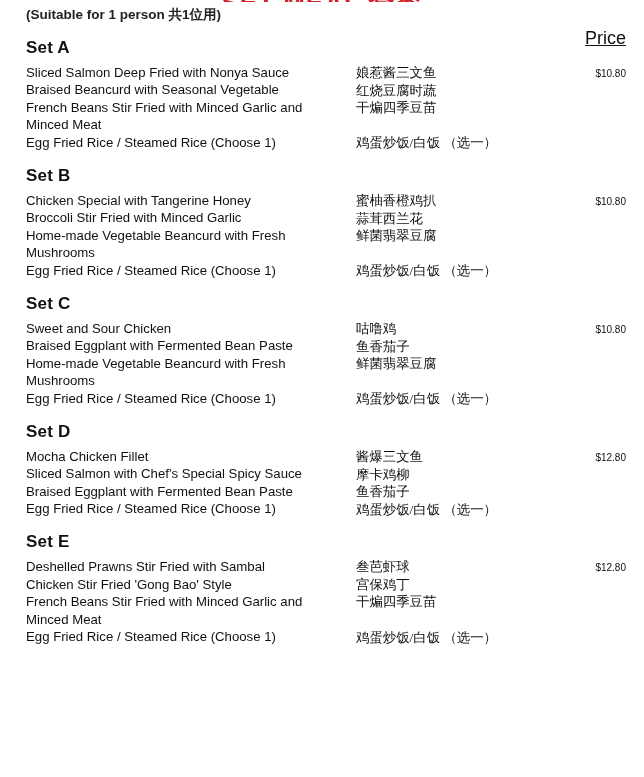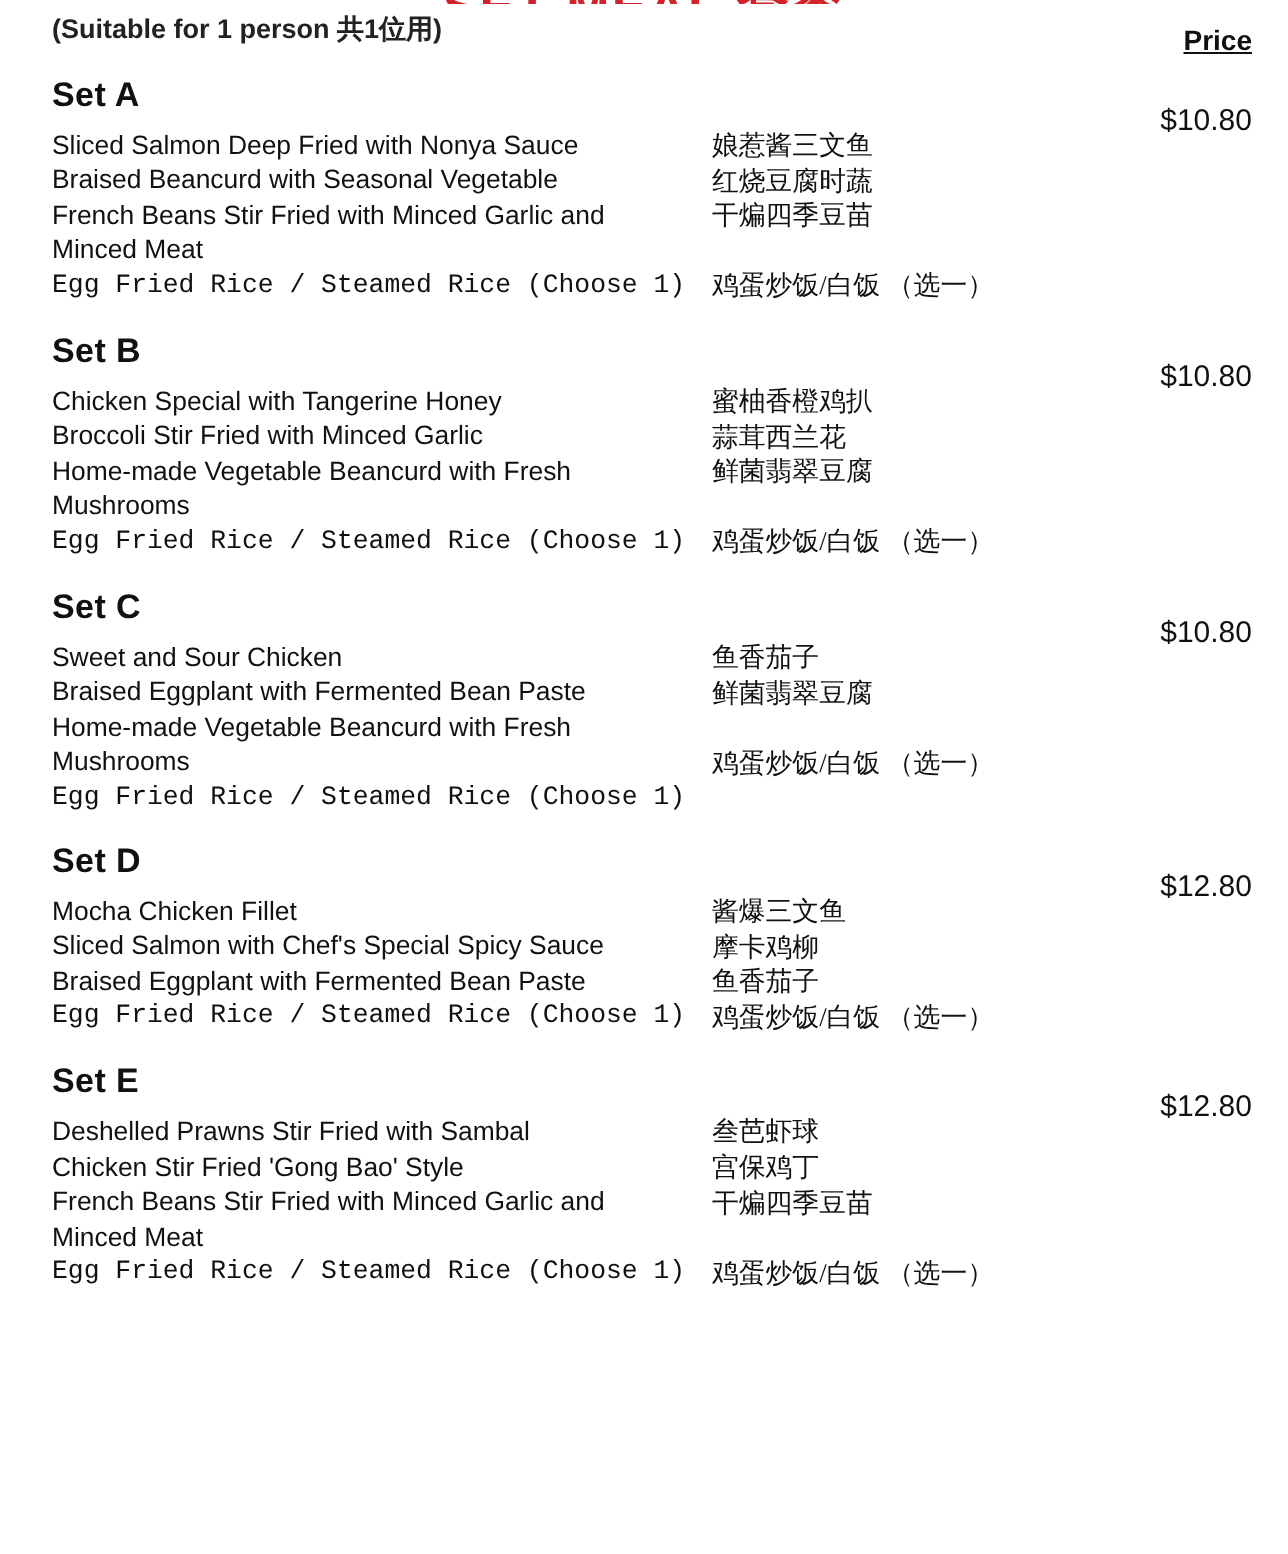--- a/index.html
+++ b/index.html
@@ -39,42 +39,42 @@
   .subtitle {
     font-size: 13.5px;
     font-weight: bold;
     color: #222;
     padding-top: 6px;
     margin-left: 0px;
   }
   .price-header {
     position: absolute;
     right: 18px;
-    top: 12px;
-    font-size: 14px;
-    font-weight: bold;
+    top: 28px;
+    font-size: 18px;
+    font-weight: normal;
     text-decoration: underline;
     color: #111;
   }
   .set {
     position: relative;
     margin-top: 14px;
   }
   .set-title {
     font-size: 17px;
     font-weight: bold;
     color: #111;
     margin: 0 0 6px 0;
     letter-spacing: 0.2px;
   }
   .set-price {
     position: absolute;
     right: 0px;
-    top: 14px;
-    font-size: 15px;
+    top: 30px;
+    font-size: 10px;
     color: #111;
   }
   .cols {
     position: relative;
   }
   .col-en {
     display: inline-block;
     vertical-align: top;
     width: 330px;
     font-size: 13.2px;
@@ -83,21 +83,21 @@
   }
   .col-zh {
     display: inline-block;
     vertical-align: top;
     width: 210px;
     font-size: 13.4px;
     line-height: 17.6px;
     color: #111;
   }
   .line { white-space: pre-wrap; }
-  .rice-en { margin-top: 0px; font-family: Liberation Mono, monospace; }
+  .rice-en { margin-top: 0px; }
   .zh-rice { margin-top: 0px; font-family: Liberation Serif, serif; }
 </style>
 </head>
 <body>
 
 <div class="page">
 
   <div class="clipped-title">SET MEAL 套餐</div>
 
   <div class="subtitle">(Suitable for 1 person  共1位用)</div>
@@ -148,20 +148,21 @@
     <div class="set-title">Set C</div>
     <div class="set-price">$10.80</div>
     <div class="cols">
       <div class="col-en">
         <div class="line">Sweet and Sour Chicken</div>
         <div class="line">Braised Eggplant with Fermented Bean Paste</div>
         <div class="line">Home-made Vegetable Beancurd with Fresh</div>
         <div class="line">Mushrooms</div>
         <div class="line rice-en">Egg Fried Rice / Steamed Rice (Choose 1)</div>
       </div><div class="col-zh">
+        <div class="line">咕噜鸡</div>
         <div class="line">鱼香茄子</div>
         <div class="line">鲜菌翡翠豆腐</div>
         <div class="line">&nbsp;</div>
         <div class="line zh-rice">鸡蛋炒饭/白饭 （选一）</div>
       </div>
     </div>
   </div>
 
   <div class="set">
     <div class="set-title">Set D</div>

